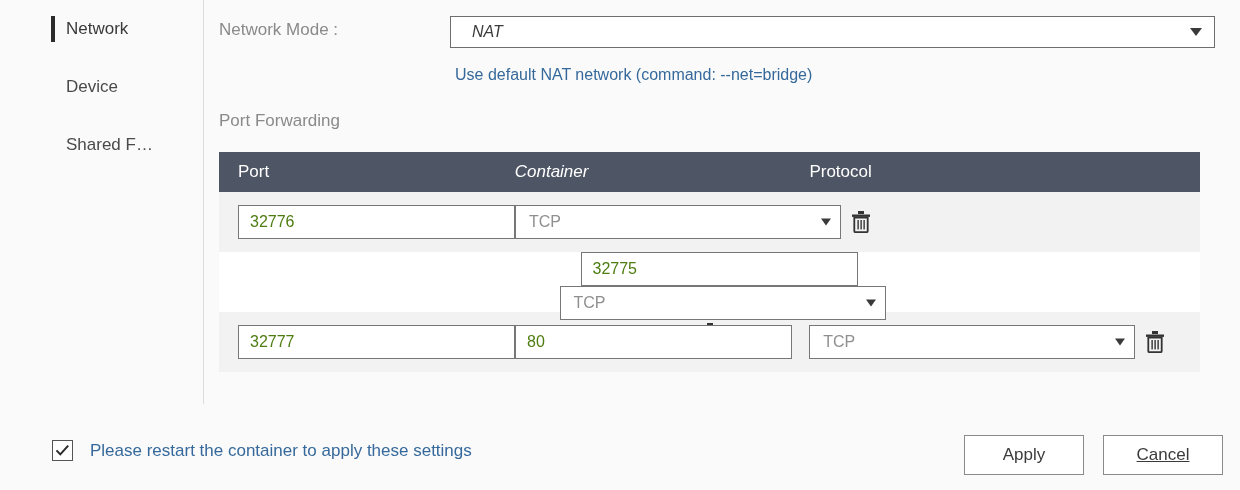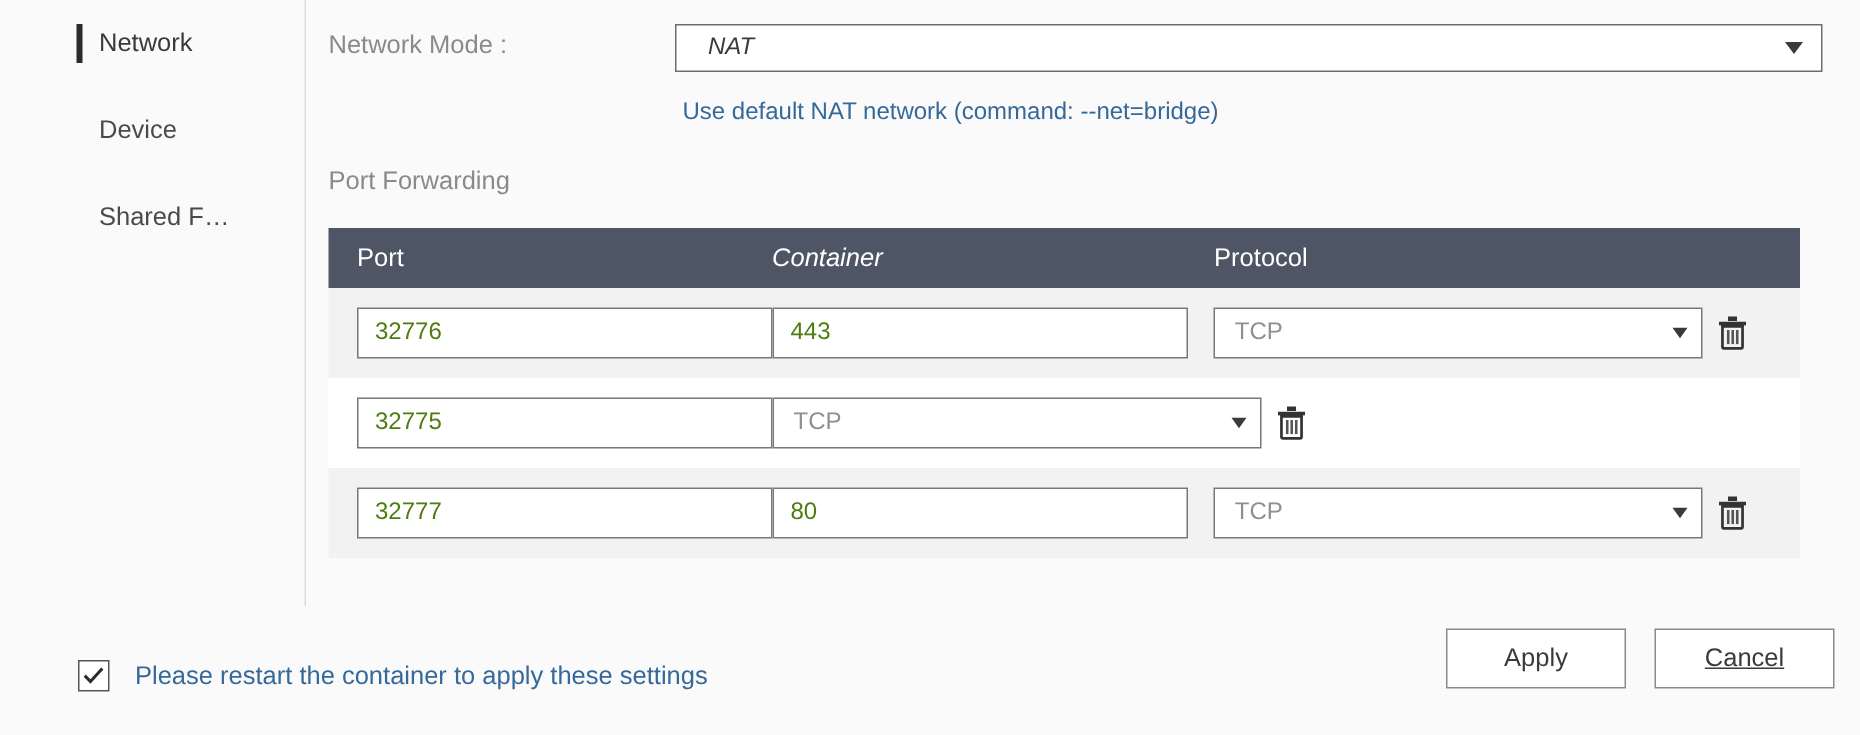--- a/index.html
+++ b/index.html
@@ -157,21 +157,21 @@
   .col-cont   { width: 295px; box-sizing: border-box; font-style: italic; }
   .col-proto  { width: 300px; box-sizing: border-box; }
   .col-act    { width: 91px;  box-sizing: border-box; }
 
   .trow {
     display: flex;
     align-items: center;
     height: 60px;
   }
   .trow.alt  { background: #f2f2f2; }
-  .trow.plain{ background: #ffffff; }
+  .trow.plain{ background: #ffffff; flex-direction: column; }
 
   .cell-input {
     width: 277px;
     height: 34px;
     box-sizing: border-box;
     background: #ffffff;
     border: 1px solid #777777;
     font-size: 16px;
     color: #4d7c0f;
     font-family: "Liberation Sans", sans-serif;
@@ -246,21 +246,21 @@
     justify-content: center;
     flex: 0 0 auto;
   }
   .restart-note .note-text {
     margin-left: 17px;
     font-size: 17px;
     color: #36699b;
   }
   .btn-flat {
     position: absolute;
-    top: 15px;
+    top: 31px;
     height: 40px;
     box-sizing: border-box;
     background: #ffffff;
     border: 1px solid #8a8a8a;
     font-size: 17px;
     color: #3b3b3b;
     font-family: "Liberation Sans", sans-serif;
     cursor: pointer;
     padding: 0;
   }
@@ -301,23 +301,20 @@
     <div class="thead">
       <div class="th col-host">Port</div>
       <div class="th col-cont">Container</div>
       <div class="th col-proto">Protocol</div>
       <div class="th col-act"></div>
     </div>
 
     <div class="trow alt">
       <div class="cell-wrap-host">
         <input class="cell-input" value="32776" style="">
-      </div>
-      <div class="cell-wrap-cont">
-        <input class="cell-input" value="443" style="">
       </div>
       <div class="cell-wrap-proto">
         <div class="proto-select">
           <span class="sel-value">TCP</span>
           <span class="caret"></span>
         </div>
       </div>
       <div class="cell-wrap-act">
         <button class="trash-btn">
           <svg width="22" height="24" viewBox="0 0 22 24">

